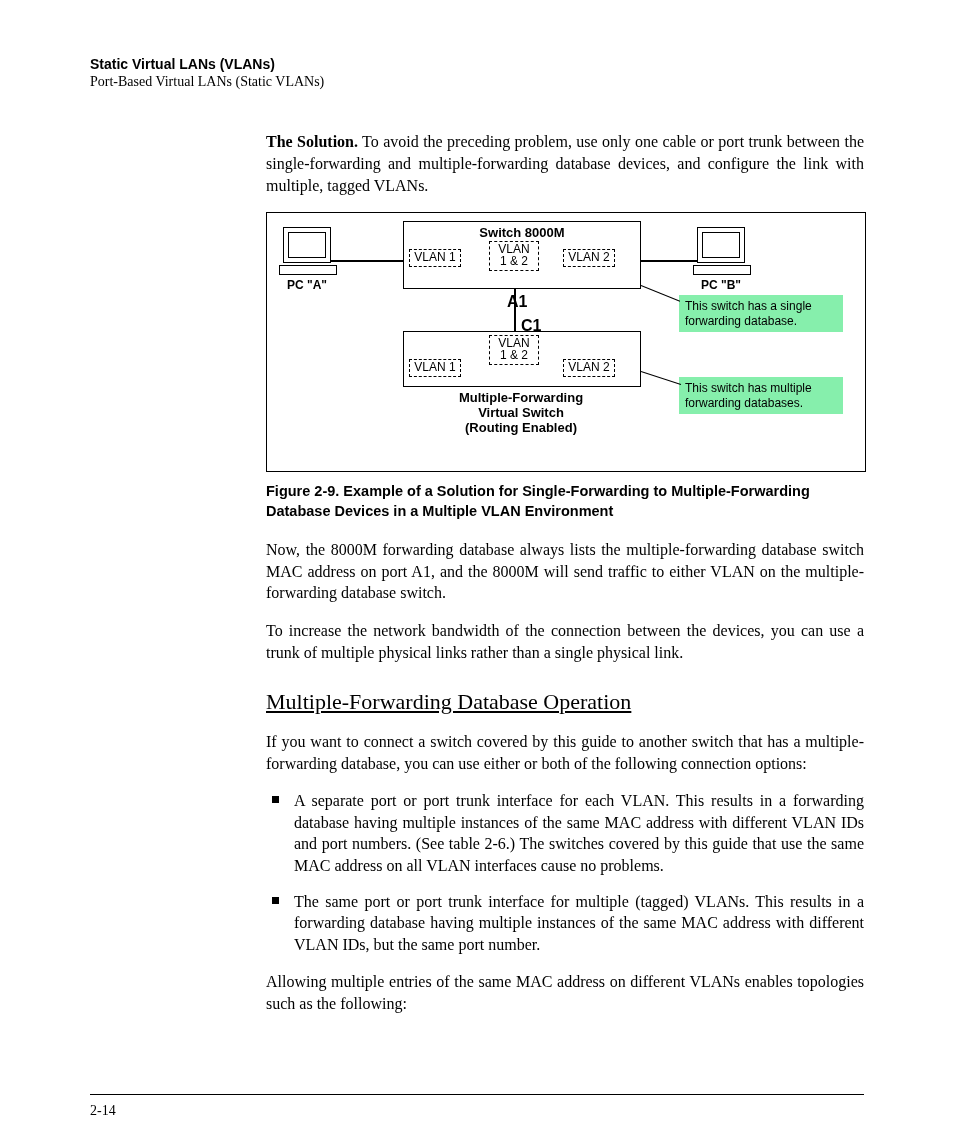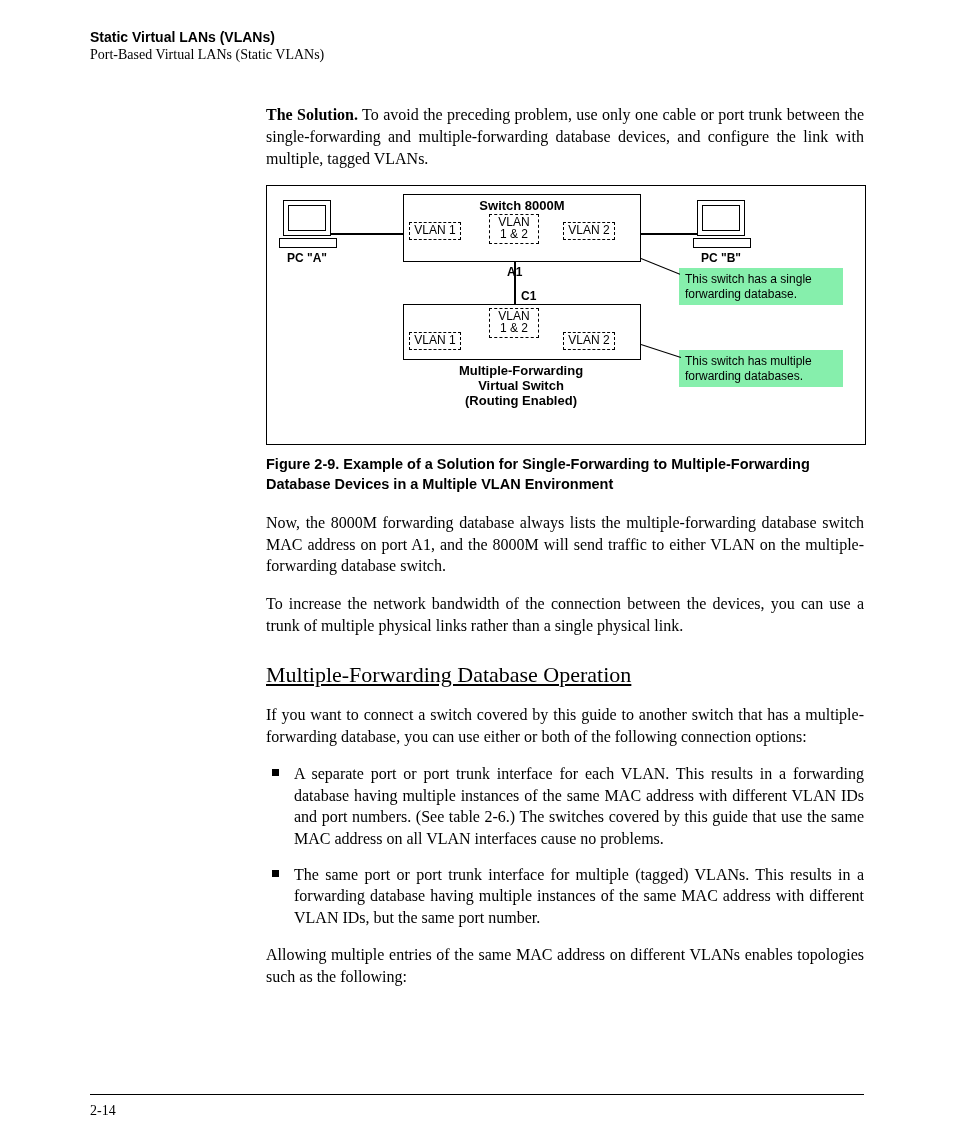--- a/index.html
+++ b/index.html
@@ -7,21 +7,21 @@
     padding: 0;
     background: #fff;
     font-family: "Century Schoolbook", "New Century Schoolbook", Georgia, serif;
     color: #000;
   }
   .page {
     width: 954px;
     height: 1145px;
     position: relative;
     box-sizing: border-box;
-    padding: 28px 90px 40px 90px;
+    padding: 55px 90px 40px 90px;
     border-radius: 28px;
   }
   .header-title {
     font-family: Arial, Helvetica, sans-serif;
     font-weight: bold;
     font-size: 14px;
     line-height: 1.3;
   }
   .header-sub {
     font-family: "Century Schoolbook", Georgia, serif;
@@ -150,21 +150,21 @@
     box-sizing: border-box;
     font-size: 12px;
     text-align: center;
     line-height: 1.0;
     padding-top: 1px;
     background: #fff;
   }
   .portlbl {
     position: absolute;
     font-weight: bold;
-    font-size: 12px;
+    font-size: 16px;
   }
   .subtitle {
     position: absolute;
     font-weight: bold;
     font-size: 13px;
     text-align: center;
     width: 208px;
     line-height: 1.15;
   }
   .callout {

